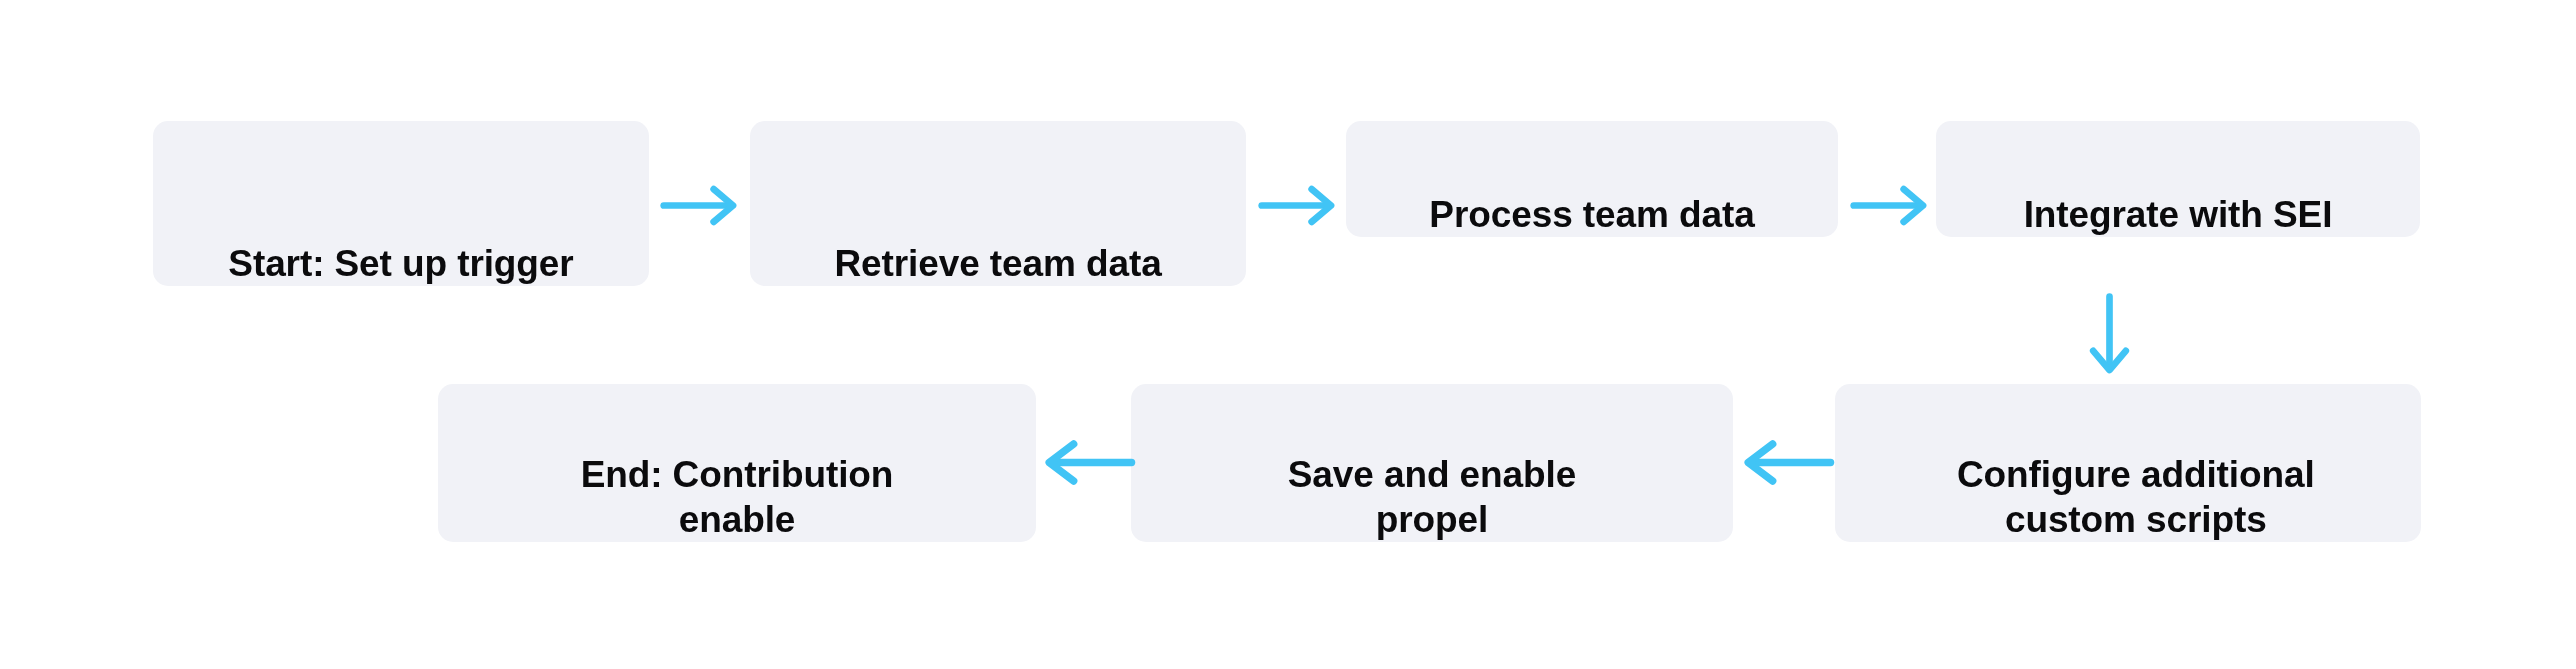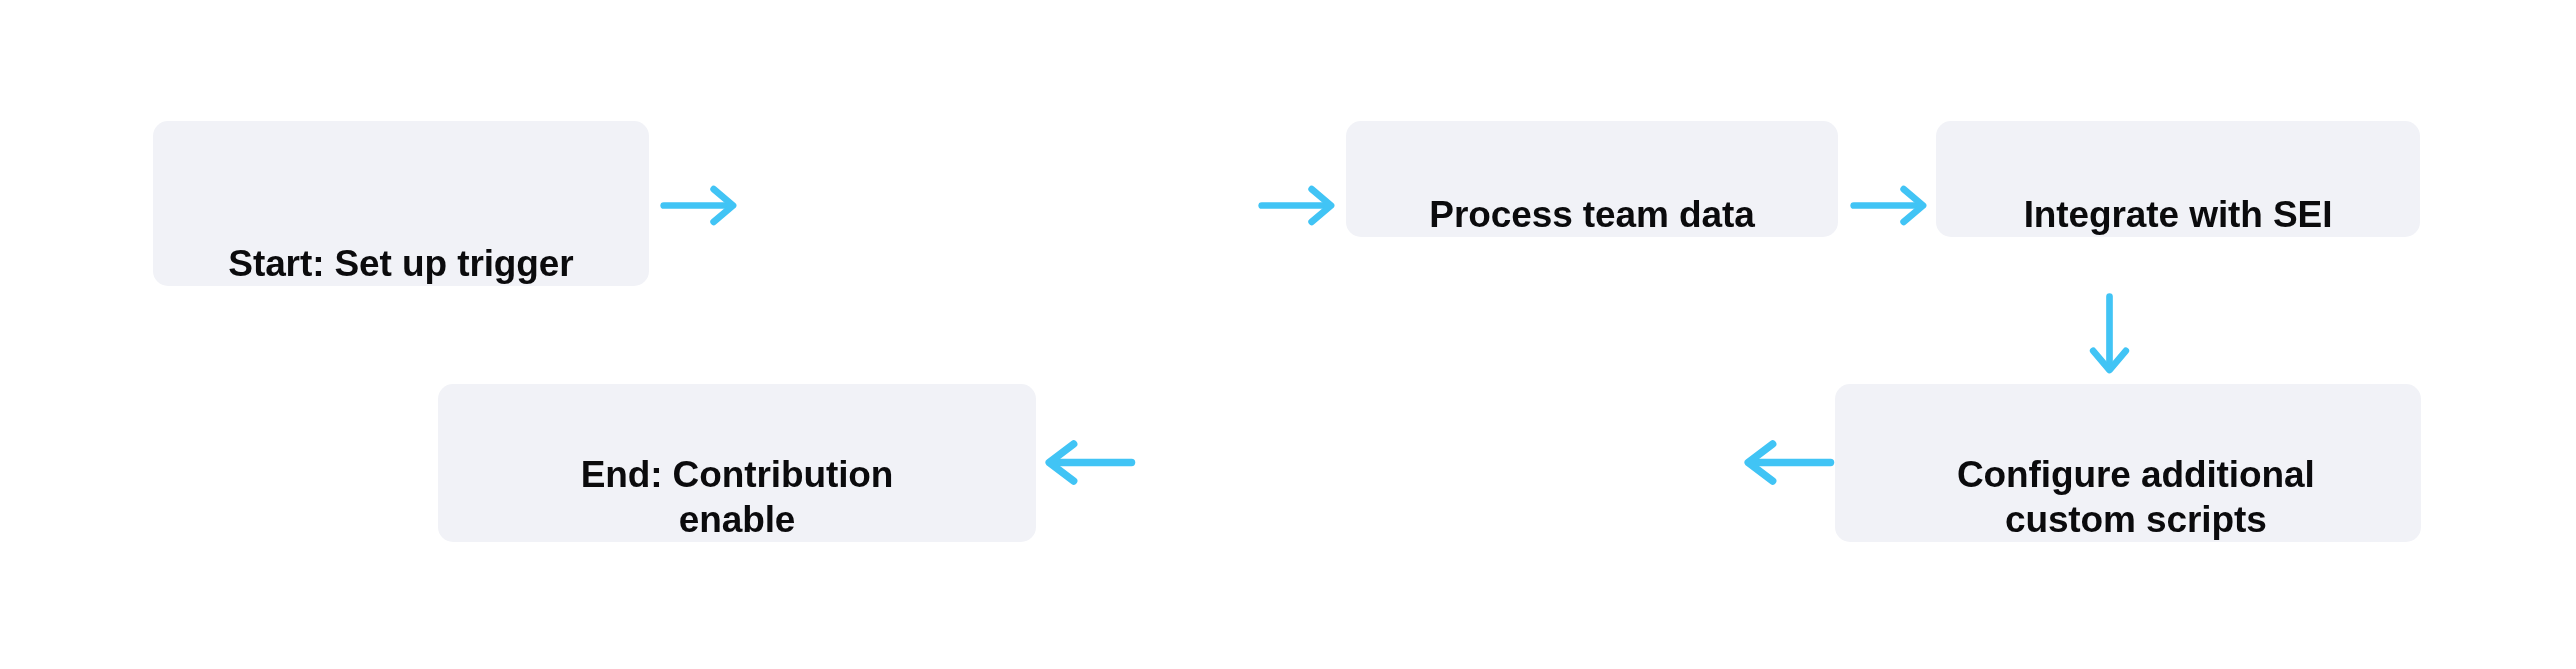--- a/index.html
+++ b/index.html
@@ -80,20 +80,23 @@
 
   <div class="arrow" id="arrow-start-retrieve">
     <svg width="79" height="45" viewBox="0 0 106 60" aria-hidden="true">
       <g fill="none" stroke="#41C4F5" stroke-width="9" stroke-linecap="round" stroke-linejoin="round">
         <line x1="5" y1="30" x2="96" y2="30"></line>
         <polyline points="72,8 98,30 72,52"></polyline>
       </g>
     </svg>
   </div>
 
+  <div class="node" id="node-retrieve">
+    <span class="node-label">Retrieve team data</span>
+  </div>
 
   <div class="arrow" id="arrow-retrieve-process">
     <svg width="79" height="45" viewBox="0 0 106 60" aria-hidden="true">
       <g fill="none" stroke="#41C4F5" stroke-width="9" stroke-linecap="round" stroke-linejoin="round">
         <line x1="5" y1="30" x2="96" y2="30"></line>
         <polyline points="72,8 98,30 72,52"></polyline>
       </g>
     </svg>
   </div>
 
@@ -130,20 +133,24 @@
 
   <div class="arrow" id="arrow-configure-save">
     <svg width="92" height="49" viewBox="0 0 124 66" aria-hidden="true">
       <g fill="none" stroke="#41C4F5" stroke-width="10" stroke-linecap="round" stroke-linejoin="round">
         <line x1="118" y1="33" x2="10" y2="33"></line>
         <polyline points="40,8 7,33 40,58"></polyline>
       </g>
     </svg>
   </div>
 
+  <div class="node" id="node-save">
+    <span class="node-label">Save and enable
+propel</span>
+  </div>
 
   <div class="arrow" id="arrow-save-end">
     <svg width="92" height="49" viewBox="0 0 124 66" aria-hidden="true">
       <g fill="none" stroke="#41C4F5" stroke-width="10" stroke-linecap="round" stroke-linejoin="round">
         <line x1="118" y1="33" x2="10" y2="33"></line>
         <polyline points="40,8 7,33 40,58"></polyline>
       </g>
     </svg>
   </div>
 

